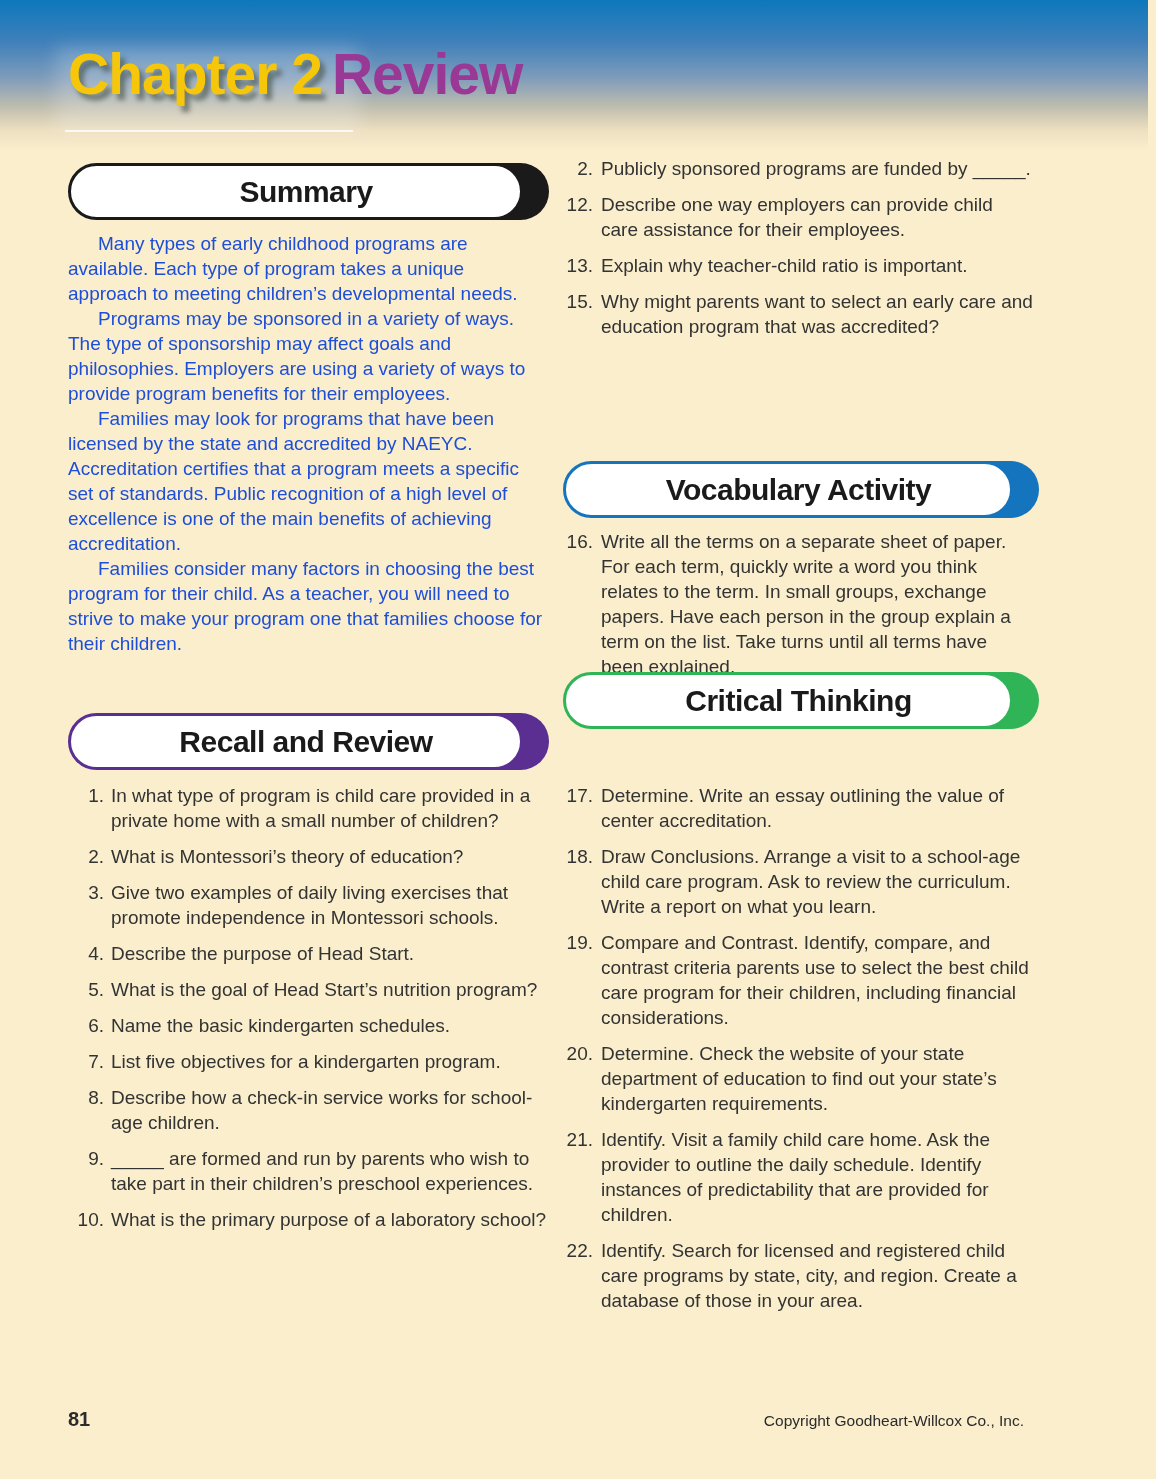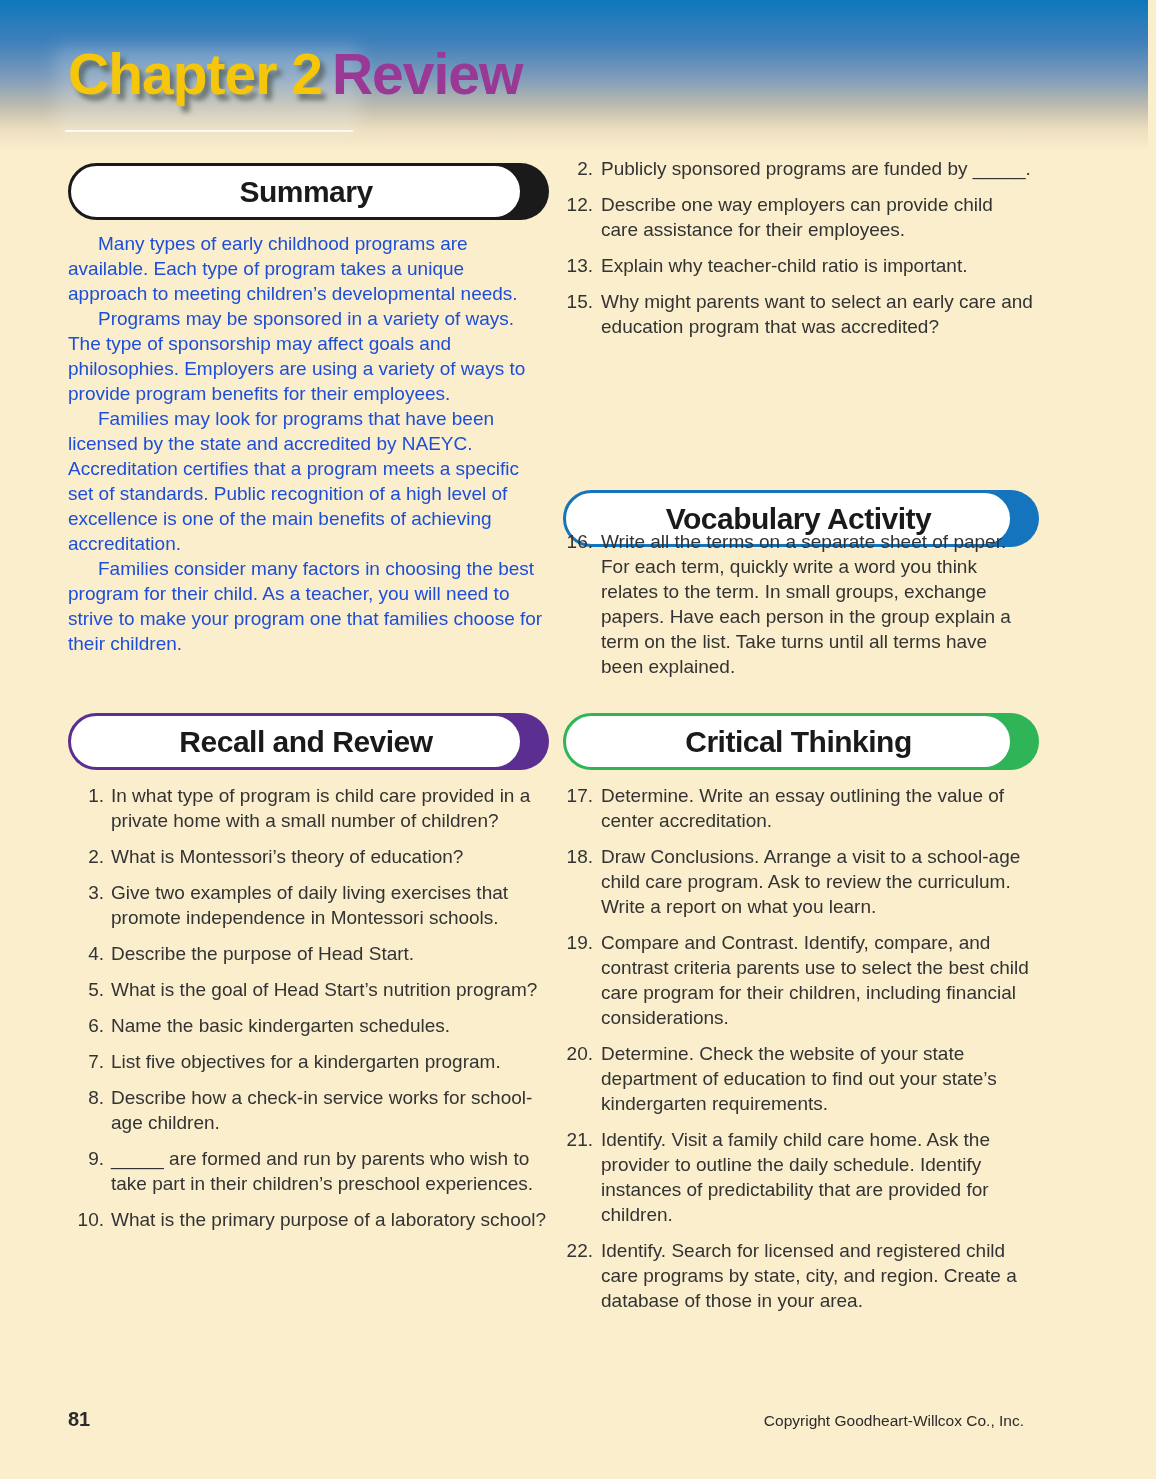--- a/index.html
+++ b/index.html
@@ -172,35 +172,35 @@
       <div class="li">
         <span class="num">13.</span>
         <span class="body">Explain why teacher-child ratio is important.</span>
       </div>
       <div class="li">
         <span class="num">15.</span>
         <span class="body">Why might parents want to select an early care and education program that was accredited?</span>
       </div>
     </div>
 
-  <div class="pill" style="left: 563px; top: 461px; width: 450px; margin-top: 29px; --c: #1474bd;">
+  <div class="pill" style="left: 563px; top: 461px; width: 450px; --c: #1474bd;">
     <span class="pill-back"></span>
     <span class="pill-front">
       <span class="pill-title">Vocabulary Activity</span>
     </span>
   </div>
 
   <div class="qlist right" style="left:563px; top:529px; width:470px;">
       <div class="li">
         <span class="num">16.</span>
         <span class="body">Write all the terms on a separate sheet of paper. For each term, quickly write a word you think relates to the term. In small groups, exchange papers. Have each person in the group explain a term on the list. Take turns until all terms have been explained.</span>
       </div>
     </div>
 
-  <div class="pill" style="left: 563px; top: 713px; width: 450px; --c: #2fb457;">
+  <div class="pill" style="left: 563px; top: 672px; width: 450px; --c: #2fb457;">
     <span class="pill-back"></span>
     <span class="pill-front">
       <span class="pill-title">Critical Thinking</span>
     </span>
   </div>
 
   <div class="qlist right" style="left:563px; top:783px; width:470px;">
       <div class="li">
         <span class="num">17.</span>
         <span class="body"><b>Determine. </b>Write an essay outlining the value of center accreditation.</span>

